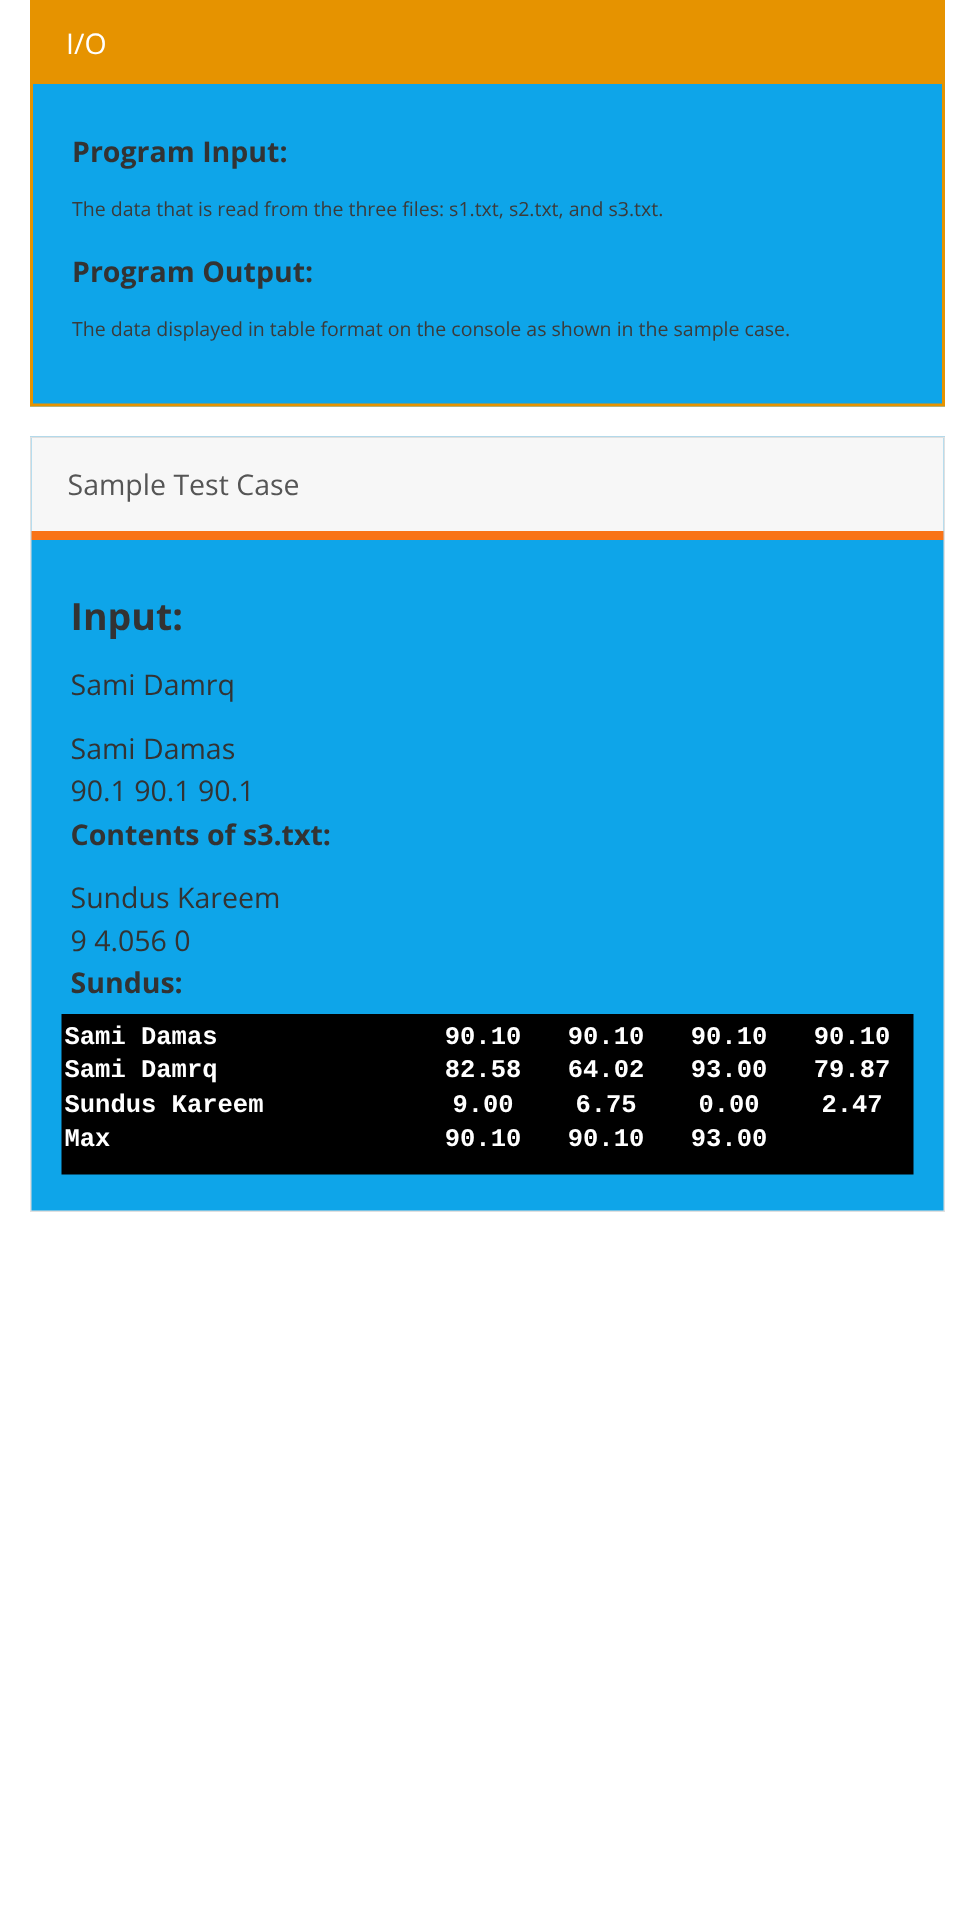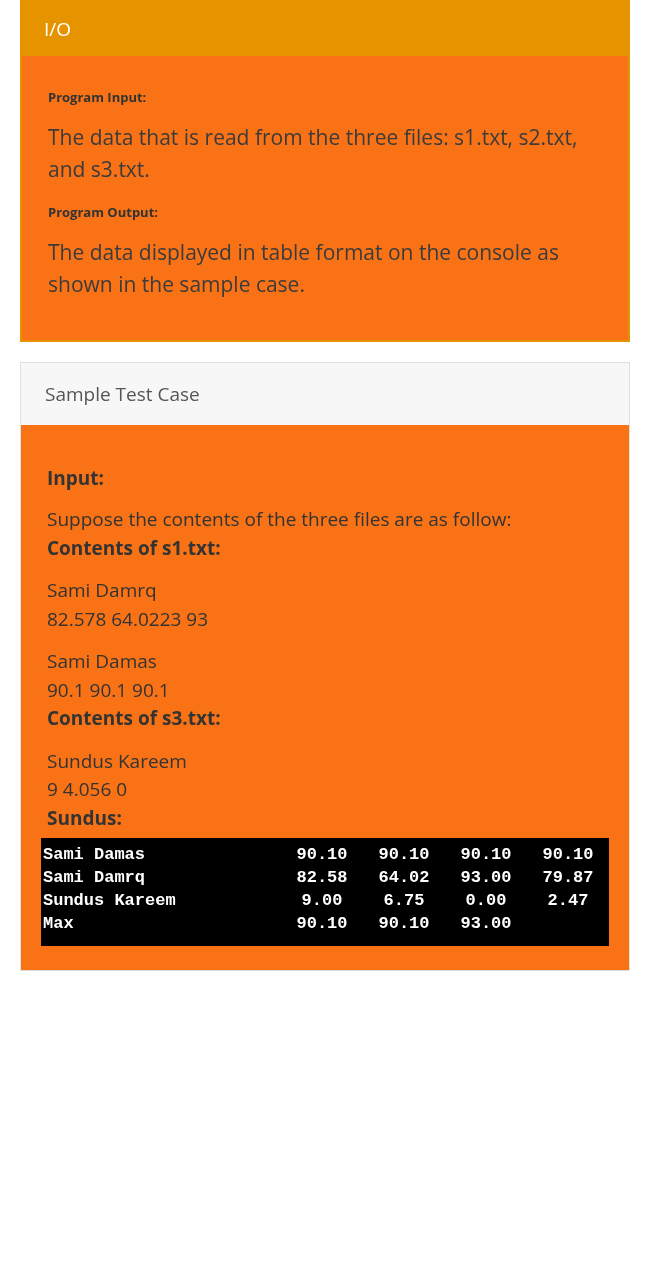--- a/index.html
+++ b/index.html
@@ -9,52 +9,52 @@
     background: #ffffff;
     color: #333;
     width: 650px;
   }
   .wrap {
     padding: 0 20px 30px 20px;
   }
   .card {
     border: 1px solid #e0e0e0;
     margin-bottom: 20px;
-    background: #f97316;
+    background: #0ea5e9;
   }
   .io-card { border: 2px solid #e69300; }
   .io-header {
     background: #e69300;
     color: #fff;
     font-size: 19px;
     padding: 14px 22px;
   }
   .card-body { padding: 22px 26px 28px 26px; }
   .heading {
     font-weight: 700;
-    font-size: 13px;
+    font-size: 19px;
     margin: 10px 0 16px 0;
   }
   .para {
-    font-size: 21px;
+    font-size: 13px;
     line-height: 1.5;
     margin: 0 0 18px 0;
     color: #3b3b3b;
   }
   .sample-header {
     background: #f7f7f7;
     border-bottom: 6px solid #f97316;
     padding: 18px 24px;
     font-size: 19px;
     color: #555;
   }
   .sample-body { padding: 20px 26px 24px 26px; }
   .sub-heading {
     font-weight: 700;
-    font-size: 19px;
+    font-size: 25px;
     margin: 14px 0 14px 0;
   }
   .txt-line {
     font-size: 19px;
     line-height: 1.5;
     margin: 0;
     color: #333;
   }
   .bold { font-weight: 700; }
   .block { margin-bottom: 14px; }
@@ -87,28 +87,23 @@
       <p class="para" style="margin-bottom:12px">The data displayed in table format on the console as shown in the sample case.</p>
     </div>
   </div>
 
   <div class="card">
     <div class="sample-header">Sample Test Case</div>
     <div class="sample-body">
 
       <div class="sub-heading">Input:</div>
 
-      <div class="block">
-        <p class="txt-line">Suppose the contents of the three files are as follow:</p>
-        <p class="txt-line bold">Contents of s1.txt:</p>
-      </div>
 
       <div class="block">
         <p class="txt-line">Sami Damrq</p>
-        <p class="txt-line">82.578 64.0223 93</p>
       </div>
 
       <div class="block">
         <p class="txt-line">Sami Damas</p>
         <p class="txt-line">90.1 90.1 90.1</p>
         <p class="txt-line bold">Contents of s3.txt:</p>
       </div>
 
       <div class="block" style="margin-bottom:6px">
         <p class="txt-line">Sundus Kareem</p>

